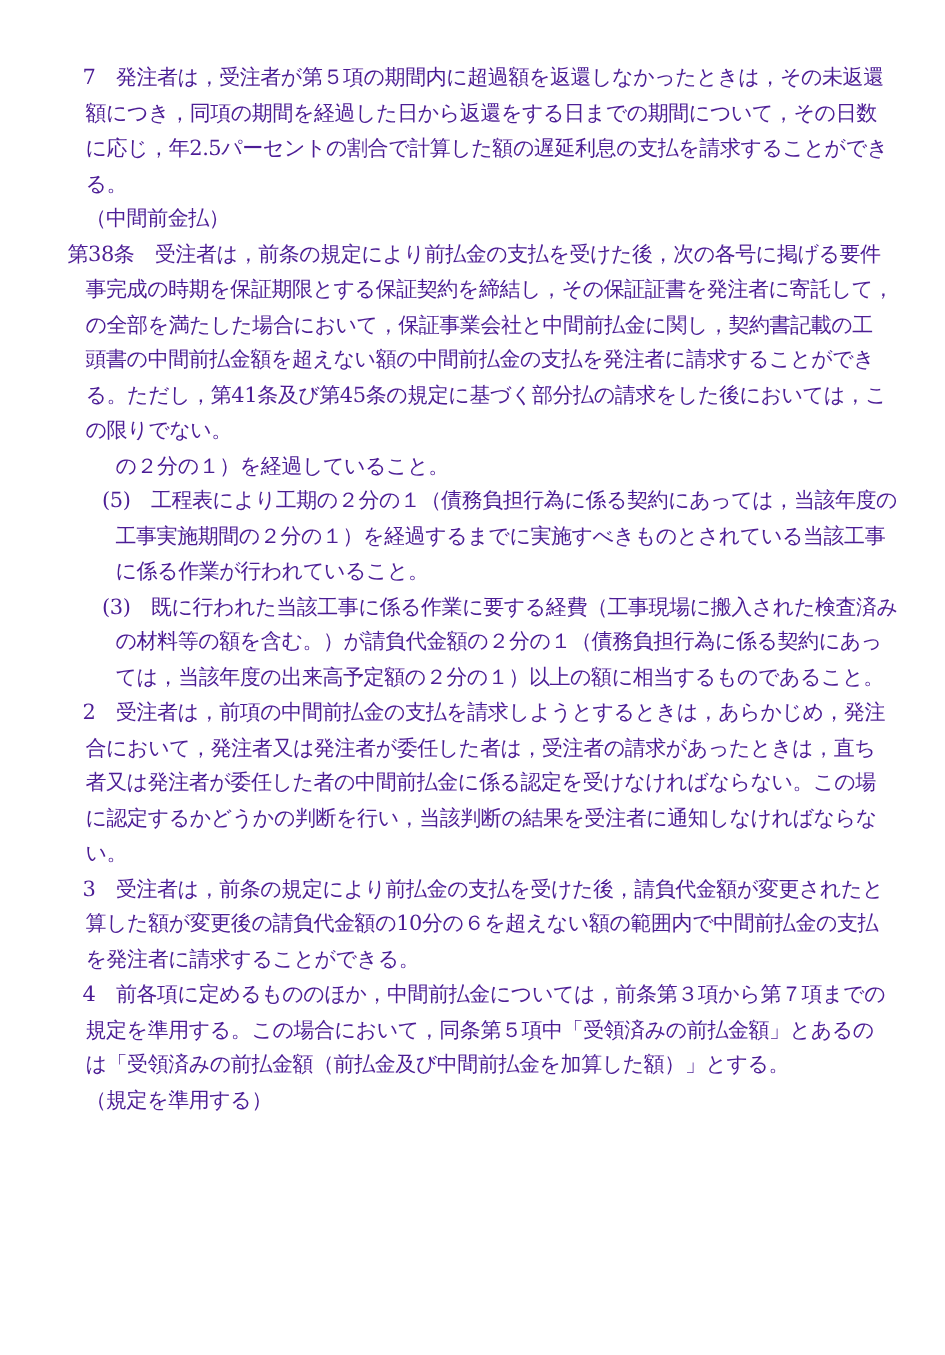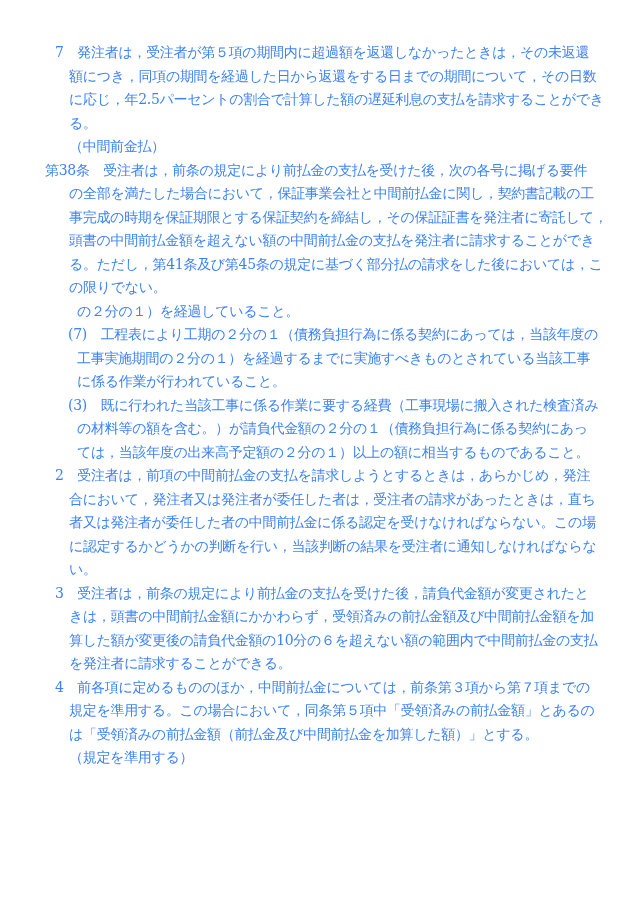--- a/index.html
+++ b/index.html
@@ -16,76 +16,75 @@
     padding: 41px 38px 0 45px;
     overflow: hidden;
     font-family: "DejaVu Serif", "Liberation Serif", serif;
   }
   .doc-body {
     width: 547px;
   }
   .line {
     font-size: 14px;
     line-height: 23.5px;
-    color: #3b82f6;
+    color: #4c1d95;
     white-space: nowrap;
     letter-spacing: -0.3px;
   }
   
   .indent-article   { margin-left: 0;   }  
   .indent-num       { margin-left: 10px; } 
-  .indent-cont      { margin-left: 24px; } 
+  .indent-cont      { margin-left: 12px; } 
   .indent-list      { margin-left: 23px; } 
   .indent-list-cont { margin-left: 32px; } 
 </style>
 </head>
 <body>
 
 <div class="page">
   <div class="doc-body" id="document-body">
       <div class="block">
         <div class="line indent-num">7　発注者は，受注者が第５項の期間内に超過額を返還しなかったときは，その未返還</div>
         <div class="line indent-cont">額につき，同項の期間を経過した日から返還をする日までの期間について，その日数</div>
         <div class="line indent-cont">に応じ，年2.5パーセントの割合で計算した額の遅延利息の支払を請求することができ</div>
         <div class="line indent-cont">る。</div>
       </div>
       <div class="block">
         <div class="line indent-cont">（中間前金払）</div>
       </div>
       <div class="block">
         <div class="line indent-article">第38条　受注者は，前条の規定により前払金の支払を受けた後，次の各号に掲げる要件</div>
+        <div class="line indent-cont">事完成の時期を保証期限とする保証契約を締結し，その保証証書を発注者に寄託して，</div>
         <div class="line indent-cont">の全部を満たした場合において，保証事業会社と中間前払金に関し，契約書記載の工</div>
-        <div class="line indent-cont">事完成の時期を保証期限とする保証契約を締結し，その保証証書を発注者に寄託して，</div>
         <div class="line indent-cont">頭書の中間前払金額を超えない額の中間前払金の支払を発注者に請求することができ</div>
         <div class="line indent-cont">る。ただし，第41条及び第45条の規定に基づく部分払の請求をした後においては，こ</div>
         <div class="line indent-cont">の限りでない。</div>
       </div>
       <div class="block">
         <div class="line indent-list-cont">の２分の１）を経過していること。</div>
       </div>
       <div class="block">
-        <div class="line indent-list">(7)　工程表により工期の２分の１（債務負担行為に係る契約にあっては，当該年度の</div>
+        <div class="line indent-list">(5)　工程表により工期の２分の１（債務負担行為に係る契約にあっては，当該年度の</div>
         <div class="line indent-list-cont">工事実施期間の２分の１）を経過するまでに実施すべきものとされている当該工事</div>
         <div class="line indent-list-cont">に係る作業が行われていること。</div>
       </div>
       <div class="block">
         <div class="line indent-list">(3)　既に行われた当該工事に係る作業に要する経費（工事現場に搬入された検査済み</div>
         <div class="line indent-list-cont">の材料等の額を含む。）が請負代金額の２分の１（債務負担行為に係る契約にあっ</div>
         <div class="line indent-list-cont">ては，当該年度の出来高予定額の２分の１）以上の額に相当するものであること。</div>
       </div>
       <div class="block">
         <div class="line indent-num">2　受注者は，前項の中間前払金の支払を請求しようとするときは，あらかじめ，発注</div>
         <div class="line indent-cont">合において，発注者又は発注者が委任した者は，受注者の請求があったときは，直ち</div>
         <div class="line indent-cont">者又は発注者が委任した者の中間前払金に係る認定を受けなければならない。この場</div>
         <div class="line indent-cont">に認定するかどうかの判断を行い，当該判断の結果を受注者に通知しなければならな</div>
         <div class="line indent-cont">い。</div>
       </div>
       <div class="block">
         <div class="line indent-num">3　受注者は，前条の規定により前払金の支払を受けた後，請負代金額が変更されたと</div>
-        <div class="line indent-cont">きは，頭書の中間前払金額にかかわらず，受領済みの前払金額及び中間前払金額を加</div>
         <div class="line indent-cont">算した額が変更後の請負代金額の10分の６を超えない額の範囲内で中間前払金の支払</div>
         <div class="line indent-cont">を発注者に請求することができる。</div>
       </div>
       <div class="block">
         <div class="line indent-num">4　前各項に定めるもののほか，中間前払金については，前条第３項から第７項までの</div>
         <div class="line indent-cont">規定を準用する。この場合において，同条第５項中「受領済みの前払金額」とあるの</div>
         <div class="line indent-cont">は「受領済みの前払金額（前払金及び中間前払金を加算した額）」とする。</div>
       </div>
       <div class="block">
         <div class="line indent-cont">（規定を準用する）</div>

